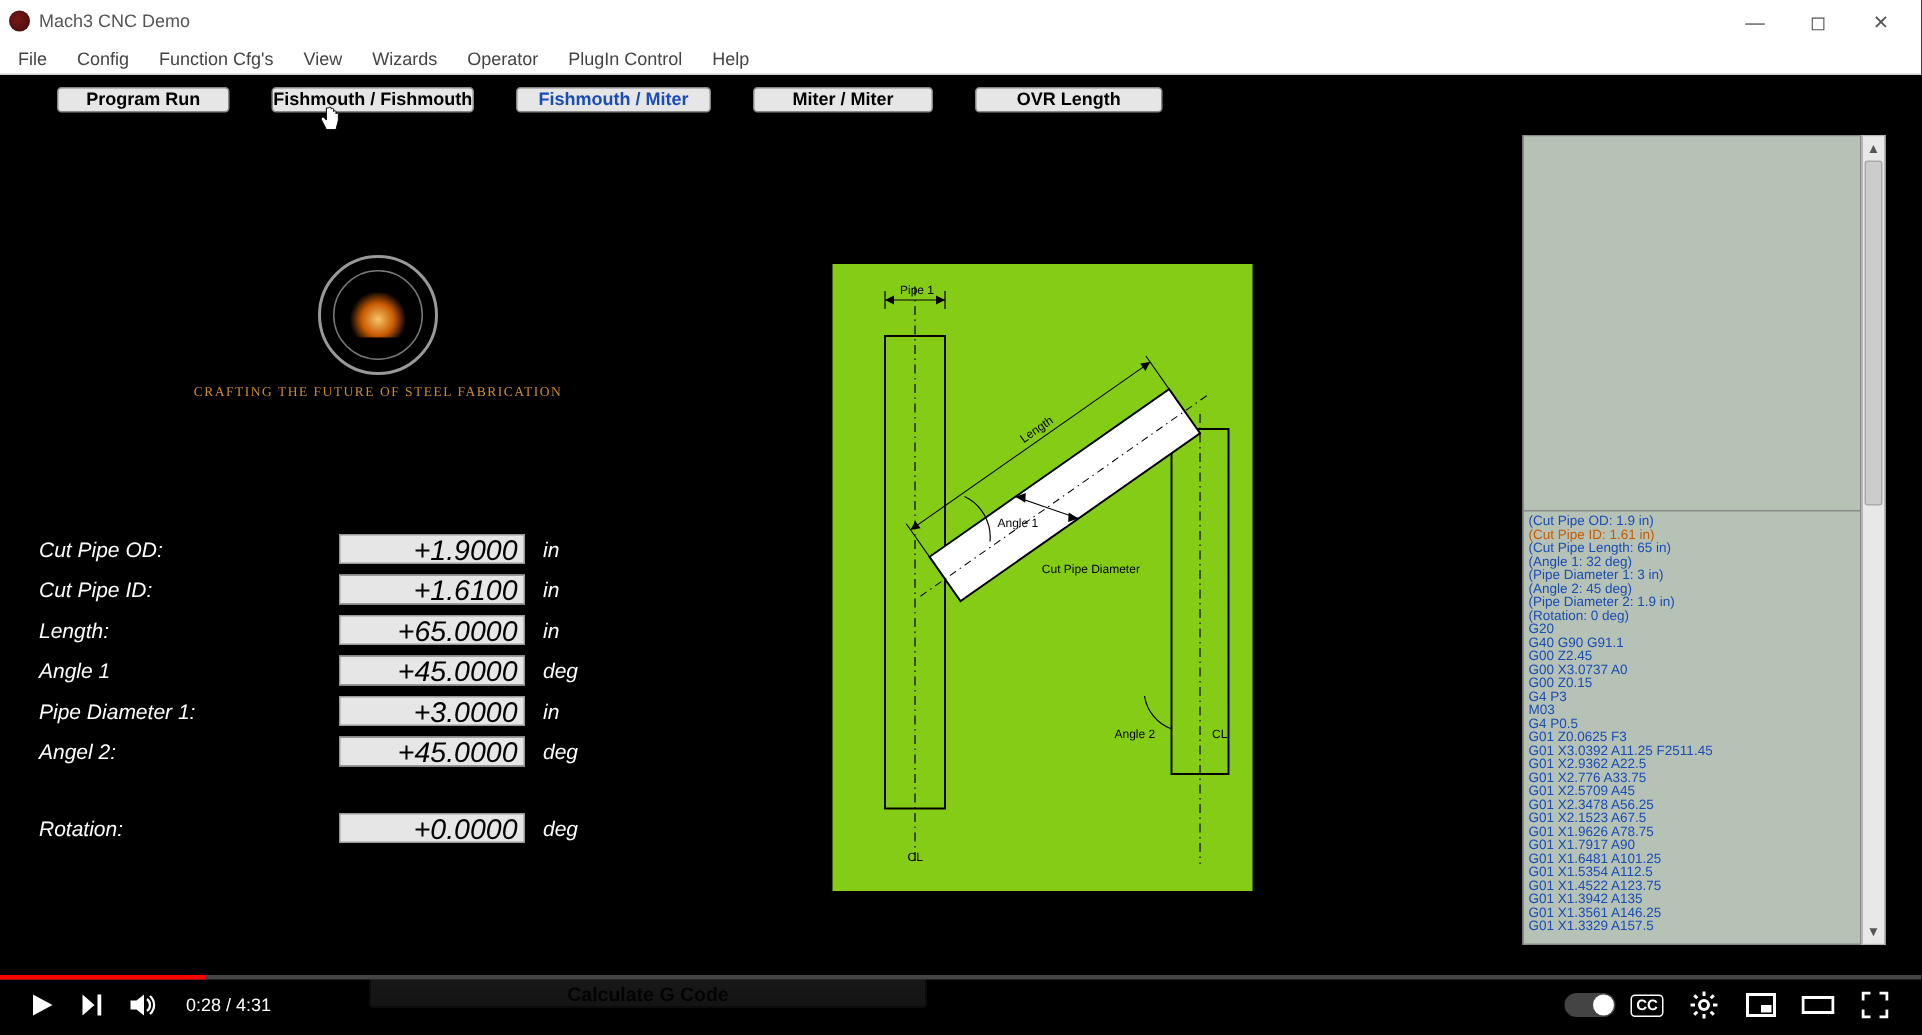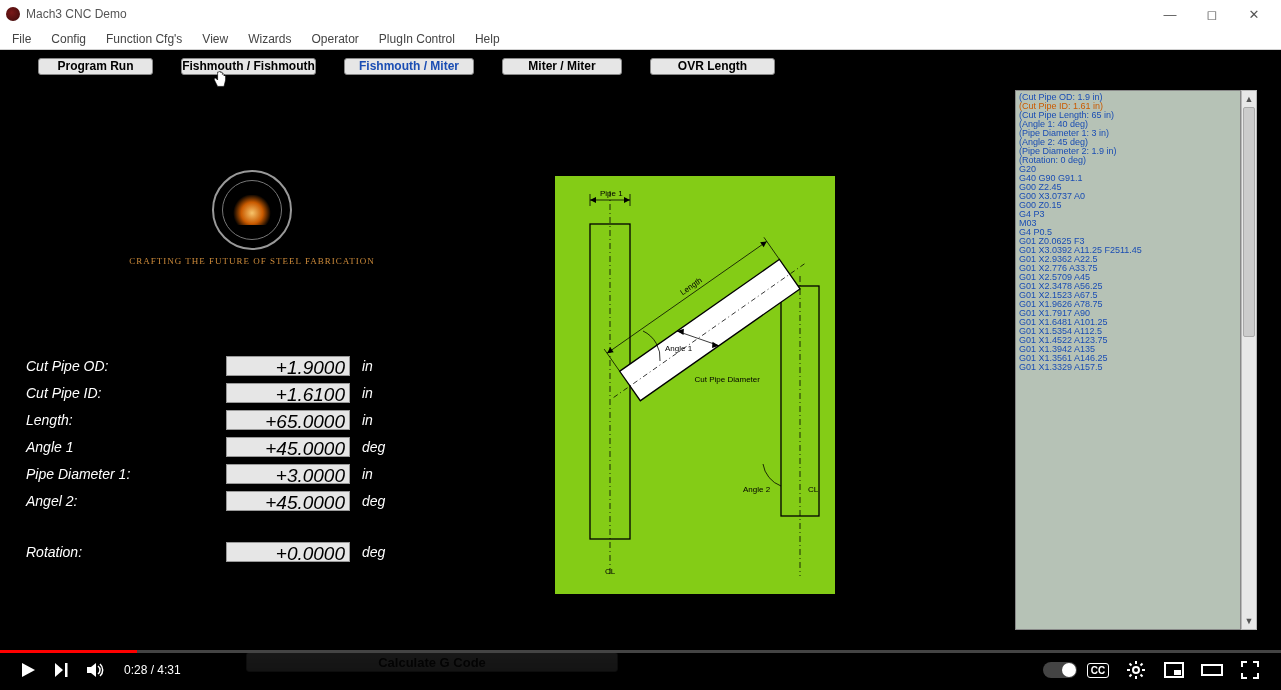--- a/index.html
+++ b/index.html
@@ -199,21 +199,21 @@
 .right-panel {
   position: absolute;
   right: 24px; top: 40px;
   width: 242px; height: 540px;
   display: flex;
 }
 .right-inner {
   flex: 1;
   background: #b6c2b6;
   border: 1px solid #888;
-  display: flex; flex-direction: row;
+  display: flex; flex-direction: column;
 }
 .preview {
   height: 250px;
   background: #b6c2b6;
   border-bottom: 1px solid #888;
 }
 .gcode {
   flex: 1;
   font-family: Arial, sans-serif;
   font-size: 9px;
@@ -432,21 +432,21 @@
     </svg>
   </div>
 
   <div class="right-panel">
     <div class="right-inner">
       <div class="preview"></div>
       <div class="gcode" id="gcode-list">
           <div class="comment">(Cut Pipe OD: 1.9 in)</div>
           <div class="orange">(Cut Pipe ID: 1.61 in)</div>
           <div class="comment">(Cut Pipe Length: 65 in)</div>
-          <div class="comment">(Angle 1: 40 deg)</div>
+          <div class="comment">(Angle 1: 32 deg)</div>
           <div class="comment">(Pipe Diameter 1: 3 in)</div>
           <div class="comment">(Angle 2: 45 deg)</div>
           <div class="comment">(Pipe Diameter 2: 1.9 in)</div>
           <div class="comment">(Rotation: 0 deg)</div>
           <div class="comment">G20</div>
           <div class="comment">G40 G90 G91.1</div>
           <div class="comment">G00 Z2.45</div>
           <div class="comment">G00 X3.0737 A0</div>
           <div class="comment">G00 Z0.15</div>
           <div class="comment">G4 P3</div>

